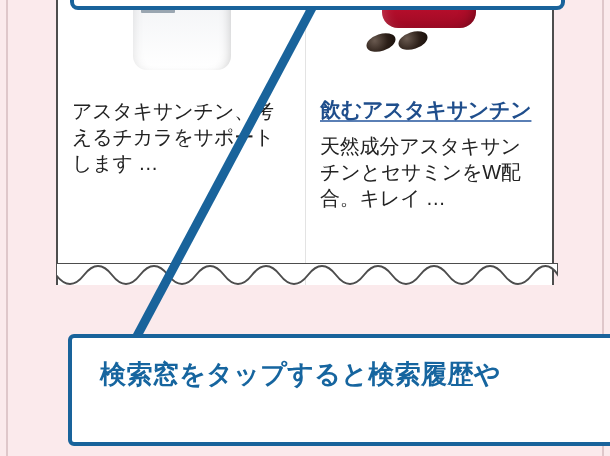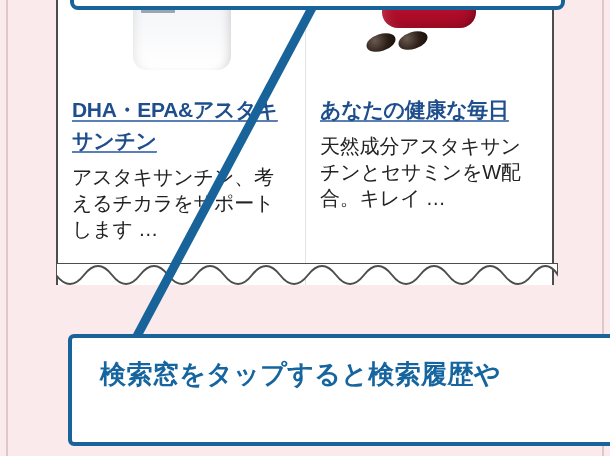--- a/index.html
+++ b/index.html
@@ -229,37 +229,34 @@
 
     <div class="card-col left">
       <div class="product-img">
         <div class="bottle-blue">
 
           <div class="greytxt"></div>
           <div class="badge"></div>
 
         </div>
       </div>
-      <div class="title-wrap">
-        <a class="product-title" href="#">DHA・EPA&amp;アスタキサンチン</a>
-      </div>
       <p class="product-desc">アスタキサンチン、考えるチカラをサポートします …</p>
     </div>
 
     <div class="card-col right">
       <div class="product-img">
         <div class="bottle-red">
           
           
         </div>
         <div class="capsule c1"></div>
         <div class="capsule c2"></div>
       </div>
       <div class="title-wrap">
-        <a class="product-title" href="#">あなたの健康な毎日</a>
+        <a class="product-title" href="#">飲むアスタキサンチン</a>
       </div>
       <p class="product-desc">天然成分アスタキサンチンとセサミンをW配合。キレイ …</p>
     </div>
   </div>
 
   <div class="card-rule"></div>
 
   <svg class="wave" viewBox="0 0 502 34" preserveAspectRatio="none">
     <path d="M0,0 L0,12 Q14,30 28,12 Q42,-6 56,12 Q70,30 84,12 Q98,-6 112,12
              Q126,30 140,12 Q154,-6 168,12 Q182,30 196,12 Q210,-6 224,12

